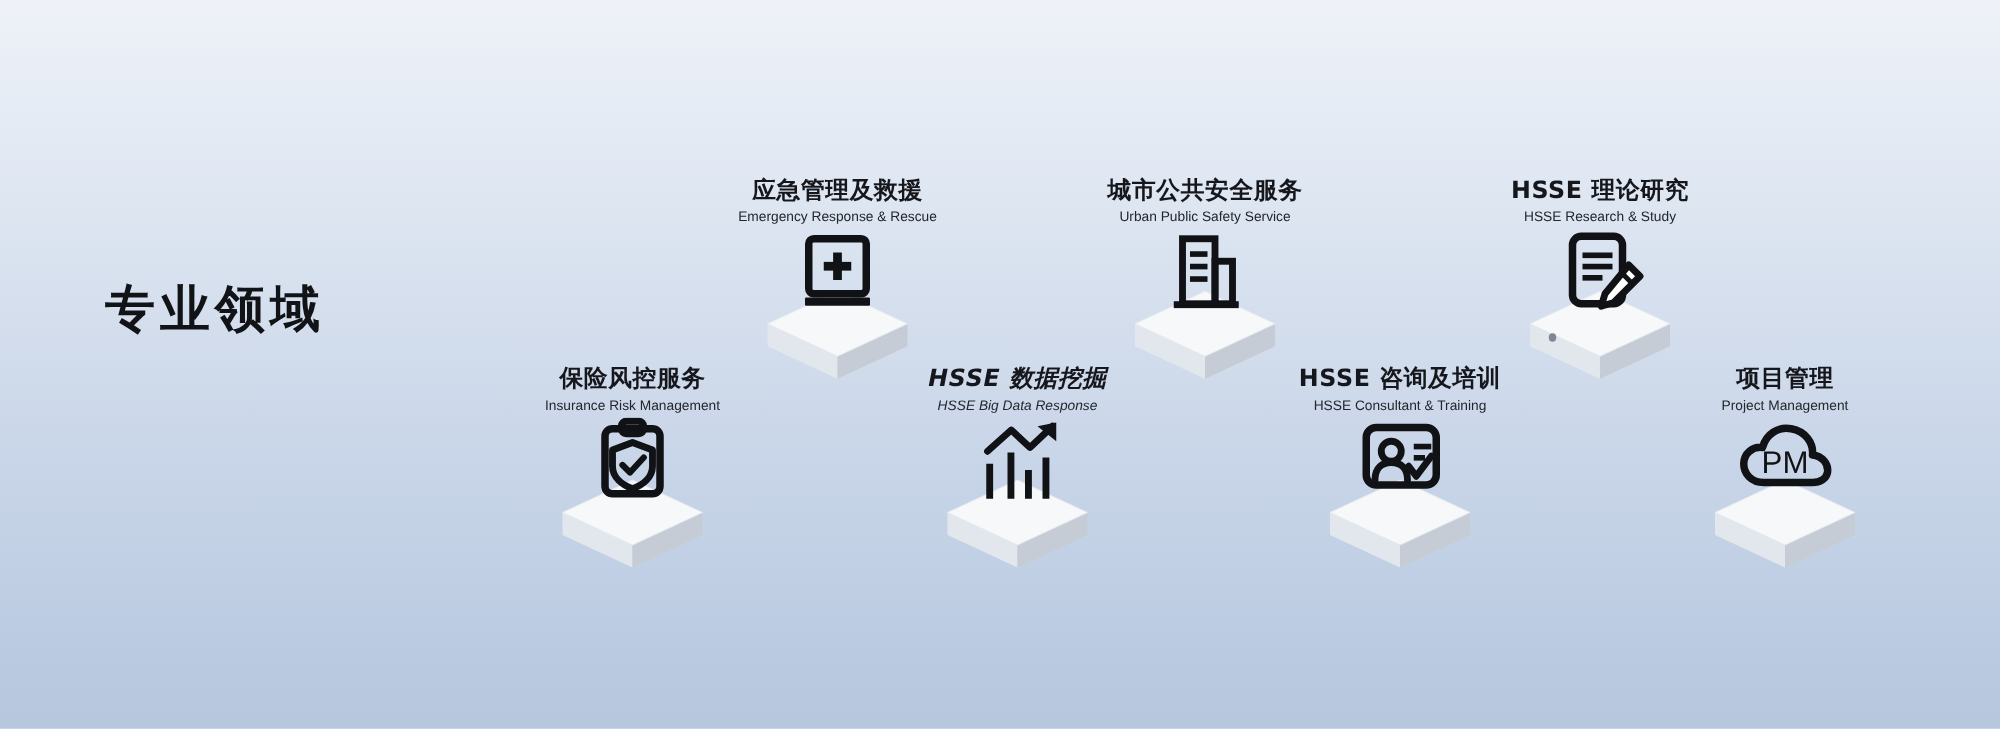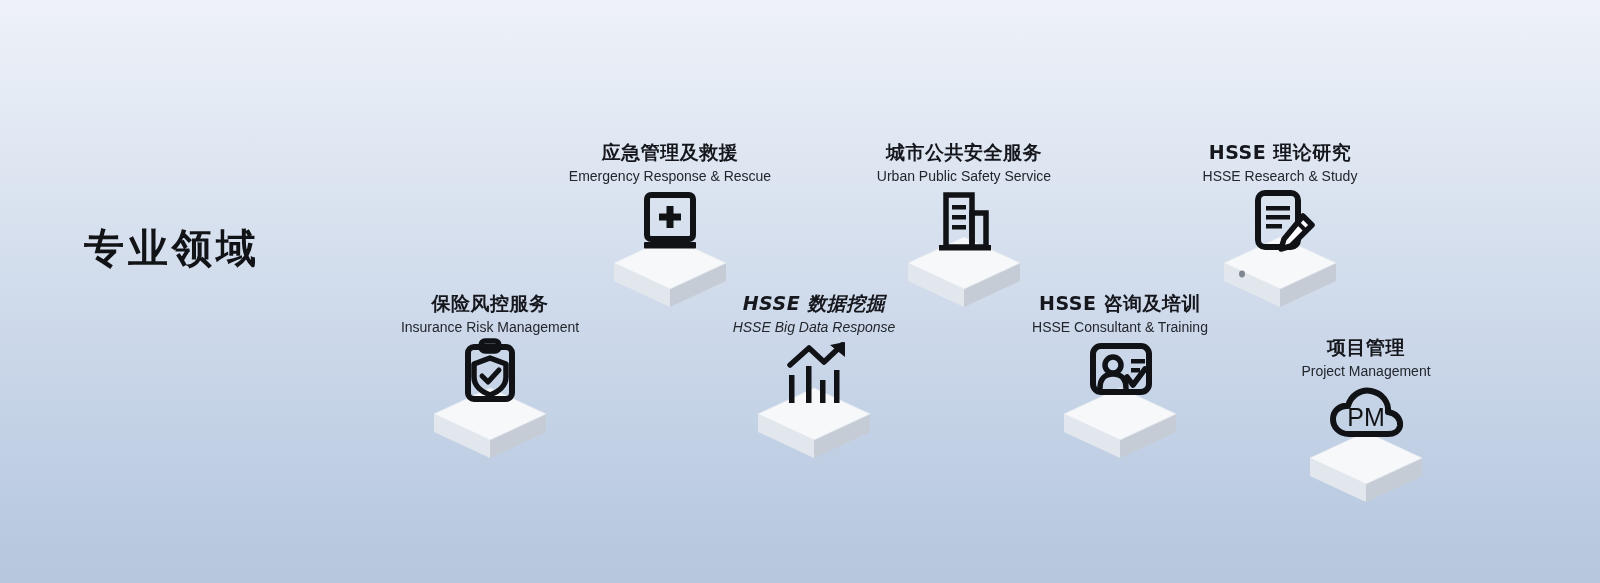--- a/index.html
+++ b/index.html
@@ -51,21 +51,21 @@
   .title-cn {
     font-size: 19px;
     font-weight: 700;
     color: #15171c;
     line-height: 1.15;
     letter-spacing: 0.5px;
     white-space: nowrap;
     font-family: "DejaVu Sans", "Liberation Sans", sans-serif;
   }
   .title-en {
-    font-size: 14px;
+    font-size: 11px;
     font-weight: 400;
     color: #23262c;
     line-height: 1.3;
     margin-top: 3px;
     white-space: nowrap;
     font-family: "Liberation Sans", sans-serif;
   }
 
   
   .tile-wrap {
@@ -177,21 +177,21 @@
           <rect x="25" y="19" width="24" height="4.5" fill="#111215"></rect>
           <rect x="25" y="28" width="24" height="4.5" fill="#111215"></rect>
           <rect x="25" y="37" width="16" height="4.5" fill="#111215"></rect>
           <path d="M62 29 L71 38 L50 59 L40 62 L43 52 Z" fill="#ffffff" stroke="#111215" stroke-width="5.5" stroke-linejoin="round"></path>
           <line x1="56" y1="35" x2="65" y2="44" stroke="#111215" stroke-width="4"></line>
         </svg>
       </div>
     </div>
   </div>
 
-  <div class="item row-bot" style="left:340px;">
+  <div class="item row-bot" style="left:356px;">
     <div class="labels">
       <div class="title-cn">保险风控服务</div>
       <div class="title-en">Insurance Risk Management</div>
     </div>
     <div class="tile-wrap">
       <div class="platform">
         <svg viewBox="0 0 120 92">
           <polygon points="60,20 116,46 60,72 4,46" fill="#f6f8fa"></polygon>
           <polygon points="4,46 60,72 60,90 4,64" fill="#e2e7ed"></polygon>
           <polygon points="116,46 60,72 60,90 116,64" fill="#c6ccd5"></polygon>
@@ -256,21 +256,21 @@
           <circle cx="32" cy="27" r="8" fill="none" stroke="#111215" stroke-width="5.5"></circle>
           <path d="M19 50 C19 40 25 36 32 36 C39 36 45 40 45 50" fill="none" stroke="#111215" stroke-width="5.5" stroke-linecap="round"></path>
           <rect x="50" y="21" width="14" height="4.5" fill="#111215"></rect>
           <rect x="50" y="30" width="9" height="4.5" fill="#111215"></rect>
           <polyline points="46,39 52,47 64,31" fill="none" stroke="#111215" stroke-width="5.5" stroke-linecap="round" stroke-linejoin="round"></polyline>
         </svg>
       </div>
     </div>
   </div>
 
-  <div class="item row-bot" style="left:1216px;margin-top:44px;">
+  <div class="item row-bot" style="left:1278px;">
     <div class="labels">
       <div class="title-cn">项目管理</div>
       <div class="title-en">Project Management</div>
     </div>
     <div class="tile-wrap">
       <div class="platform">
         <svg viewBox="0 0 120 92">
           <polygon points="60,20 116,46 60,72 4,46" fill="#f6f8fa"></polygon>
           <polygon points="4,46 60,72 60,90 4,64" fill="#e2e7ed"></polygon>
           <polygon points="116,46 60,72 60,90 116,64" fill="#c6ccd5"></polygon>

